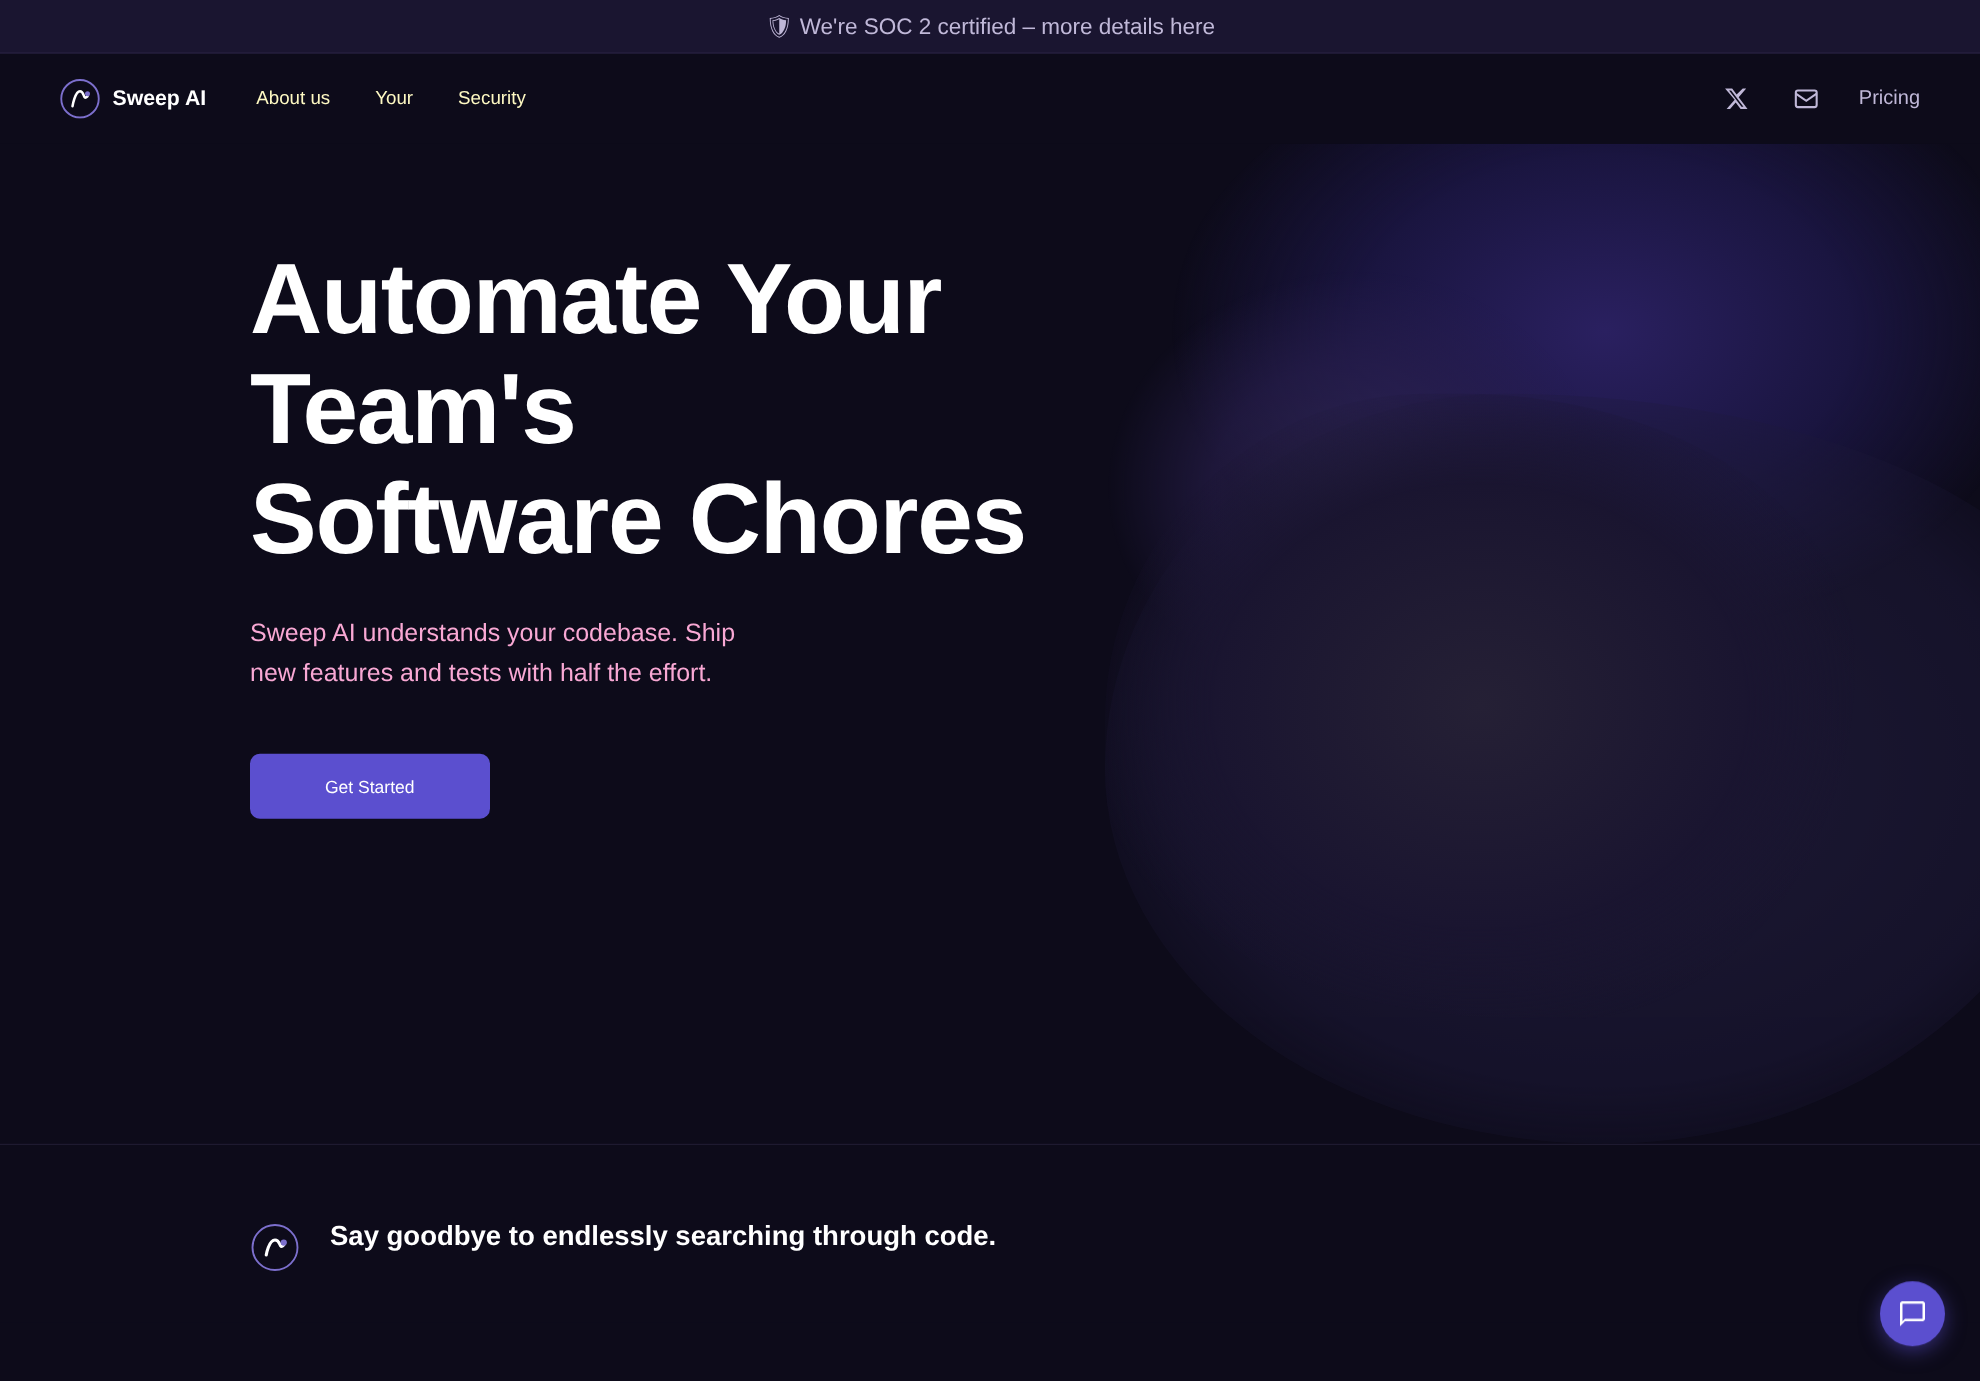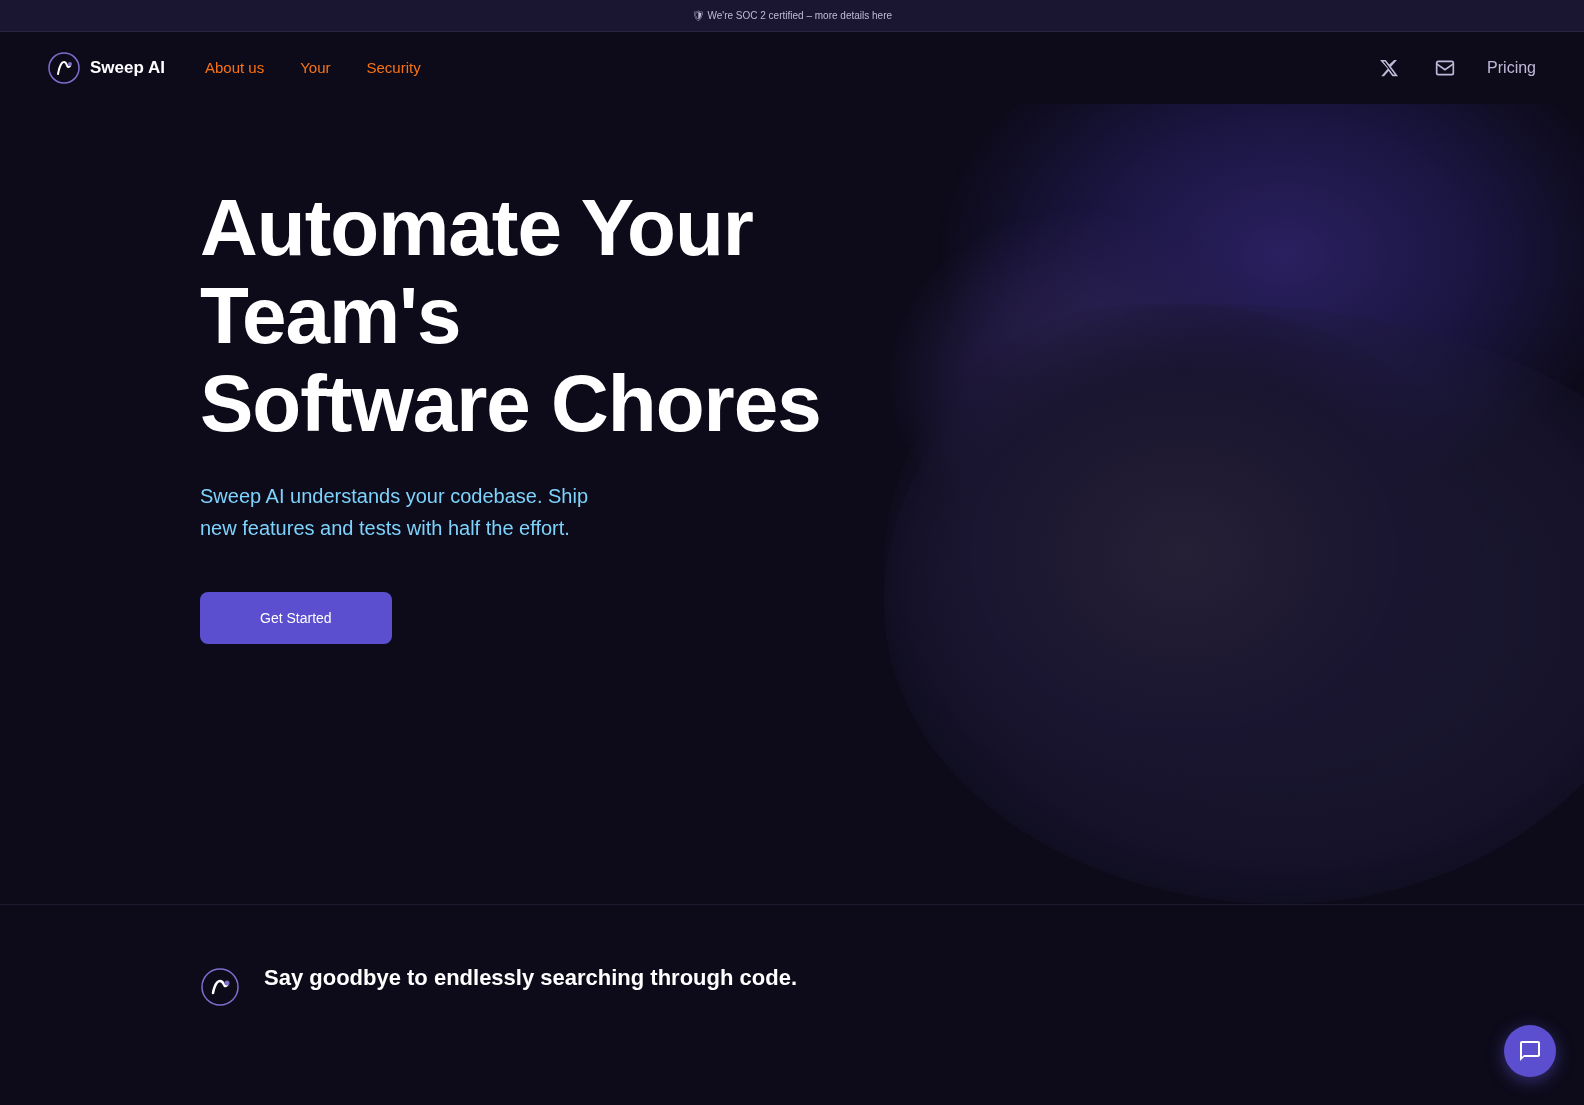--- a/index.html
+++ b/index.html
@@ -11,21 +11,21 @@
       font-family: -apple-system, BlinkMacSystemFont, 'Segoe UI', sans-serif;
       color: #fff;
       overflow-x: hidden;
     }
 
     
     .top-banner {
       background-color: #1a1530;
       text-align: center;
       padding: 10px 0;
-      font-size: 10px;
+      font-size: 18px;
       color: #c0b8d8;
       border-bottom: 1px solid #2a2445;
       position: relative;
     }
 
     
     nav {
       display: flex;
       align-items: center;
       padding: 4px 48px;
@@ -48,21 +48,21 @@
       width: 32px;
       height: 32px;
     }
     .nav-links {
       display: flex;
       align-items: center;
       gap: 36px;
       list-style: none;
     }
     .nav-links a {
-      color: #f97316;
+      color: #fef9c3;
       text-decoration: none;
       font-size: 15px;
       font-weight: 400;
     }
     .nav-right {
       margin-left: auto;
       display: flex;
       align-items: center;
       gap: 28px;
     }
@@ -147,21 +147,21 @@
       font-weight: 700;
       line-height: 1.1;
       color: #fff;
       margin-bottom: 32px;
       letter-spacing: -1px;
     }
 
     .hero-subtitle {
       font-size: 20px;
       line-height: 1.6;
-      color: #7dd3fc;
+      color: #f9a8d4;
       margin-bottom: 48px;
       max-width: 430px;
       margin-top: 28px;
     }
 
     .btn-get-started {
       display: inline-block;
       background-color: #5b4fcf;
       color: #fff;
       font-size: 14px;

